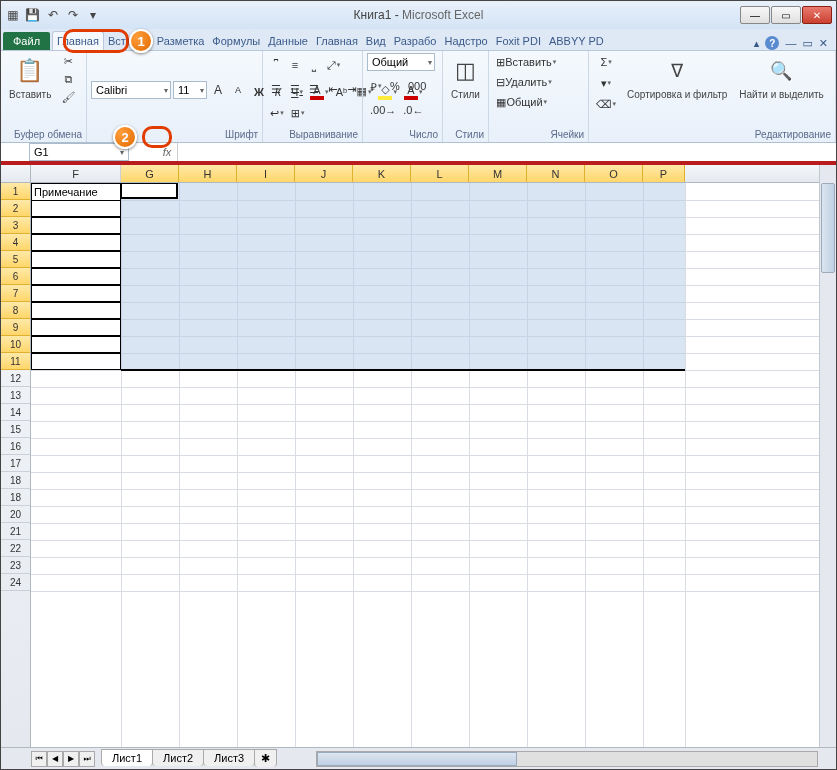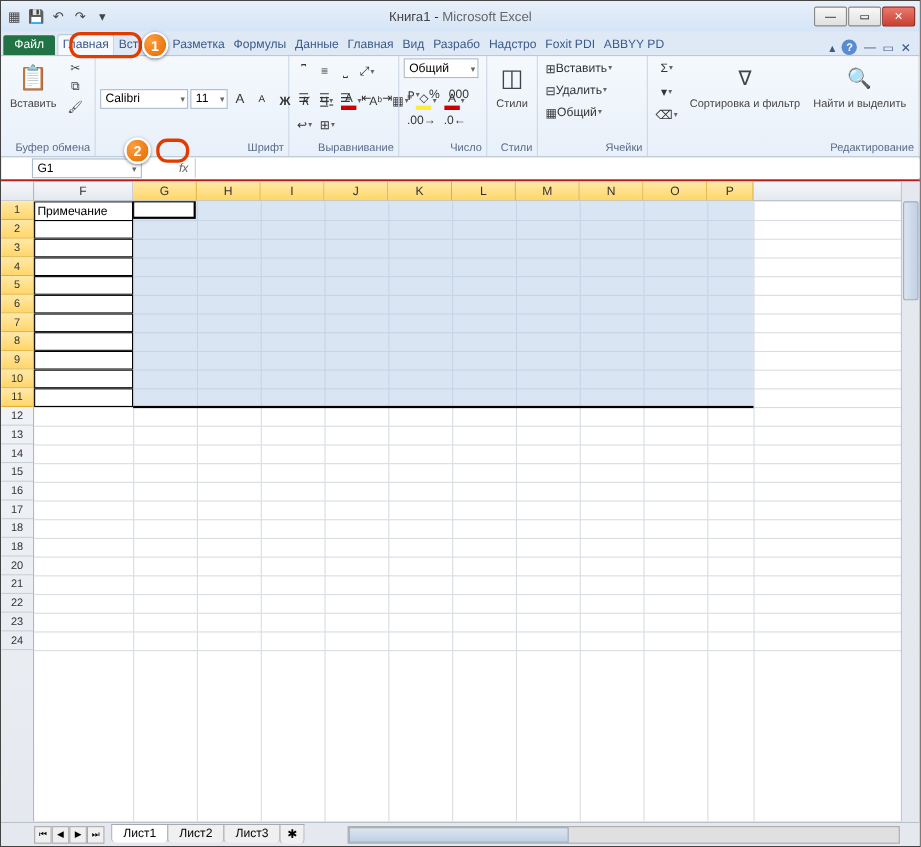--- a/index.html
+++ b/index.html
@@ -40,21 +40,21 @@
 .font-size { width: 34px; }
 .btn-row { display: flex; gap: 1px; margin-top: 3px; align-items: center; }
 .rb { min-width: 18px; height: 18px; display: flex; align-items: center; justify-content: center; font-size: 11px; cursor: pointer; color: #333; border: 1px solid transparent; padding: 0 2px; }
 .rb.bold { font-weight: bold; }
 .rb.italic { font-style: italic; }
 .rb.uline { text-decoration: underline; }
 .rb.drop::after { content:"▾"; font-size: 7px; margin-left: 1px; color: #666; }
 .color-swatch { width: 14px; height: 4px; background: #c00; }
 .fill-swatch { width: 14px; height: 4px; background: #ffeb3b; }
 
-.formula-bar { height: 22px; display: flex; align-items: center; border-bottom: 2px solid #b91c1c; font-size: 11px; }
+.formula-bar { height: 22px; display: flex; align-items: center; border-bottom: 4px solid #b91c1c; font-size: 11px; }
 .name-box { width: 100px; border: 1px solid #abc; margin: 1px 4px 1px 28px; height: 18px; display: flex; align-items: center; padding: 0 4px; background: #fff; position: relative; }
 .name-box::after { content:"▾"; position: absolute; right: 4px; font-size: 8px; color: #666; }
 .fx { width: 20px; text-align: center; font-style: italic; color: #666; margin-left: 24px; }
 .formula-input { flex: 1; border-left: 1px solid #ccc; height: 18px; padding: 0 4px; background: #fff; }
 
 .sheet-area { flex: 1; display: flex; flex-direction: column; position: relative; overflow: hidden; }
 .col-headers { display: flex; height: 18px; background: linear-gradient(#f4f6f9,#e5e9ef); border-bottom: 1px solid #b0b8c0; }
 .corner { width: 30px; border-right: 1px solid #b0b8c0; background: linear-gradient(#f4f6f9,#e5e9ef); }
 .col-h { border-right: 1px solid #cbd0d8; display: flex; align-items: center; justify-content: center; font-size: 11px; color: #333; }
 .col-h.sel { background: linear-gradient(#ffe9a8,#ffd66a); border-right-color: #e0b030; }

